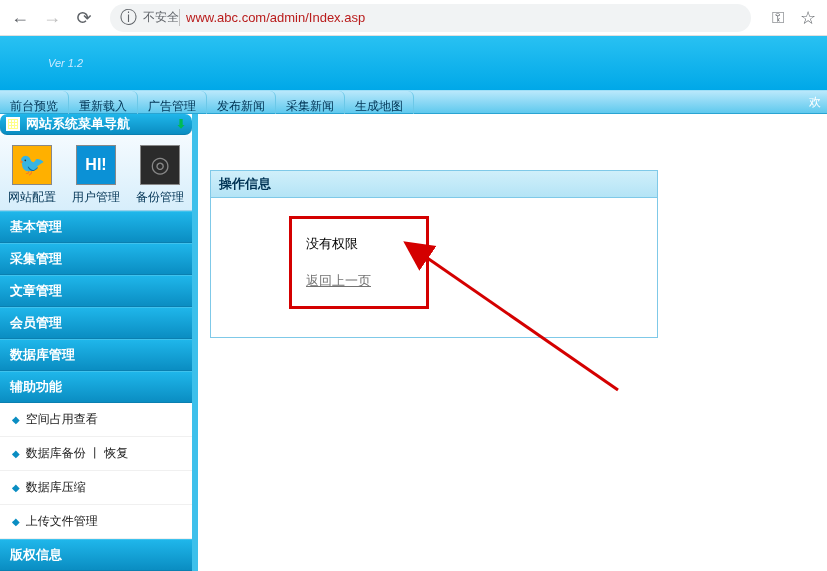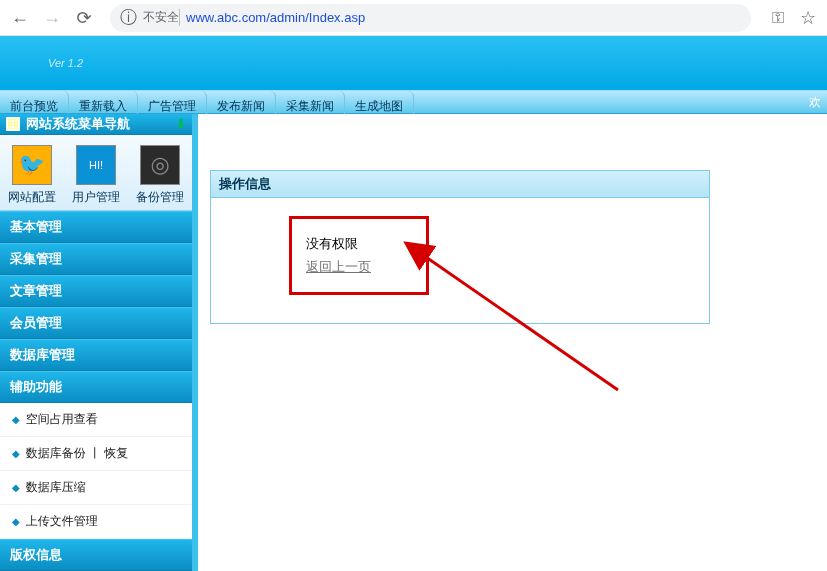--- a/index.html
+++ b/index.html
@@ -5,62 +5,62 @@
     * { margin: 0; padding: 0; box-sizing: border-box; font-family: "Microsoft YaHei", Arial, sans-serif; }
     body { width: 827px; height: 571px; background: #fff; overflow: hidden; position: relative; }
 
     
     .browser-bar { height: 36px; background: #fff; border-bottom: 1px solid #e0e0e0; display: flex; align-items: center; padding: 0 8px; gap: 8px; }
     .nav-btn { width: 24px; height: 24px; display: flex; align-items: center; justify-content: center; color: #5f6368; cursor: pointer; user-select: none; font-size: 18px; }
     .nav-btn.disabled { color: #bdbdbd; cursor: default; }
     .url-wrap { flex: 1; display: flex; align-items: center; gap: 6px; height: 28px; background: #f1f3f4; border-radius: 14px; padding: 0 10px; margin-left: 6px; }
     .url-warn { font-size: 17px; color: #5f6368; }
     .url-label { font-size: 12px; color: #5f6368; border-right: 1px solid #c0c0c0; padding-right: 0; }
-    .url-text { font-size: 13px; color: #1d4ed8; }
+    .url-text { font-size: 13px; color: #b91c1c; }
     .key-icon { width: 22px; text-align: center; color: #5f6368; font-size: 16px; margin-left: 8px; }
     .star-icon { width: 22px; text-align: center; color: #5f6368; font-size: 18px; }
 
     
     .app-header { height: 54px; background: linear-gradient(#29c1f2, #00a8e8); display: flex; align-items: center; padding-left: 20px; }
     .app-title { color: #003a66; font-size: 20px; font-style: italic; font-weight: bold; font-family: "STKaiti", serif; }
     .app-version { color: #cceaff; font-size: 11px; font-style: italic; margin-left: 28px; }
 
     
     .top-menu { height: 24px; background: linear-gradient(#b9e8fb, #5fc9ee); border-top: 1px solid #9fdff7; border-bottom: 1px solid #2aa4d2; display: flex; align-items: stretch; }
     .top-menu .mitem { padding: 15px 10px; font-size: 12px; color: #003354; border-right: 1px solid #6cc8e8; display: flex; align-items: center; cursor: pointer; border-radius: 6px; }
     .top-menu .welcome { margin-left: auto; padding: 0 6px; color: #fff; font-size: 12px; display: flex; align-items: center; }
 
     
     .layout { display: flex; height: calc(571px - 36px - 54px - 24px); }
     .sidebar { width: 192px; background: #fff; display: flex; flex-direction: column; }
-    .sidebar-title { height: 26px; background: linear-gradient(#1fb6ea, #0a8dc2); color: #fff; font-size: 13px; font-weight: bold; display: flex; align-items: center; padding-left: 6px; gap: 6px; border-bottom: 1px solid #0a7fb0; }
+    .sidebar-title { height: 26px; background: linear-gradient(#1fb6ea, #0a8dc2); color: #fff; font-size: 13px; font-weight: bold; display: flex; align-items: center; padding-left: 6px; gap: 6px; border-bottom: 1px solid #0a7fb0; border-radius: 7px; }
     .sidebar-title .grid-ic { width: 14px; height: 14px; background: #fff; display: inline-block; position: relative; }
     .sidebar-title .grid-ic::before { content: ""; position: absolute; inset: 2px; background: repeating-linear-gradient(0deg,#ff8,#ff8 1px,transparent 1px,transparent 3px), repeating-linear-gradient(90deg,#ff8,#ff8 1px,transparent 1px,transparent 3px); }
     .sidebar-title .arrow-dn { margin-left: auto; margin-right: 6px; color: #0b5; font-size: 12px; }
 
     .icon-row { background: linear-gradient(#f5fbff,#d7eefb); padding: 10px 8px 4px; display: flex; gap: 16px; border-bottom: 1px solid #9ad1eb; justify-content: center; }
     .icon-block { display: flex; flex-direction: column; align-items: center; gap: 4px; cursor: pointer; }
     .icon-sq { width: 40px; height: 40px; border: 1px solid #888; display: flex; align-items: center; justify-content: center; font-size: 22px; }
     .icon-sq.yellow { background: #ffb000; color: #000; }
-    .icon-sq.blue { background: #0b91d6; color: #fff; font-size: 11px; font-weight: normal; }
+    .icon-sq.blue { background: #0b91d6; color: #fff; font-size: 16px; font-weight: bold; }
     .icon-sq.dark { background: #2b2b2b; color: #888; }
     .icon-label { font-size: 12px; color: #003354; }
 
     .nav-group { background: linear-gradient(#1fb6ea, #0a8dc2); color: #fff; font-size: 13px; padding: 6px 10px; border-top: 1px solid #3fc2ed; border-bottom: 1px solid #0a7fb0; cursor: pointer; font-weight: bold; }
     .nav-sub { background: #fff; padding: 8px 12px; font-size: 12px; color: #1a1a1a; display: flex; align-items: center; gap: 6px; cursor: pointer; border-bottom: 1px solid #f0f0f0; }
     .nav-sub .diamond { color: #0a8dc2; font-size: 10px; }
 
     .scroll-edge { width: 6px; background: #3dc0eb; }
 
     .main { flex: 1; padding: 56px 12px 12px 12px; background: #fff; position: relative; }
-    .panel { border: 1px solid #7fc9e8; width: 500px; }
+    .panel { border: 1px solid #7fc9e8; width: 448px; }
     .panel-head { background: linear-gradient(#d0effa,#b4e4f6); font-size: 13px; font-weight: bold; color: #003354; padding: 4px 8px; border-bottom: 1px solid #7fc9e8; }
     .panel-body { padding: 18px 30px 28px; }
     .msg-box { border: 3px solid #d40000; width: 140px; padding: 16px 14px; margin-left: 48px; }
-    .msg-text { font-size: 13px; color: #000; margin-bottom: 4px; }
+    .msg-text { font-size: 13px; color: #000; margin-bottom: 18px; }
     .msg-link { font-size: 13px; color: #737373; text-decoration: underline; cursor: pointer; }
 
     .arrow-anno { position: absolute; top: 190px; left: 218px; pointer-events: none; }
   </style>
 </head>
 <body>
 
 <div class="browser-bar">
   <div class="nav-btn">←</div>
   <div class="nav-btn disabled">→</div>

